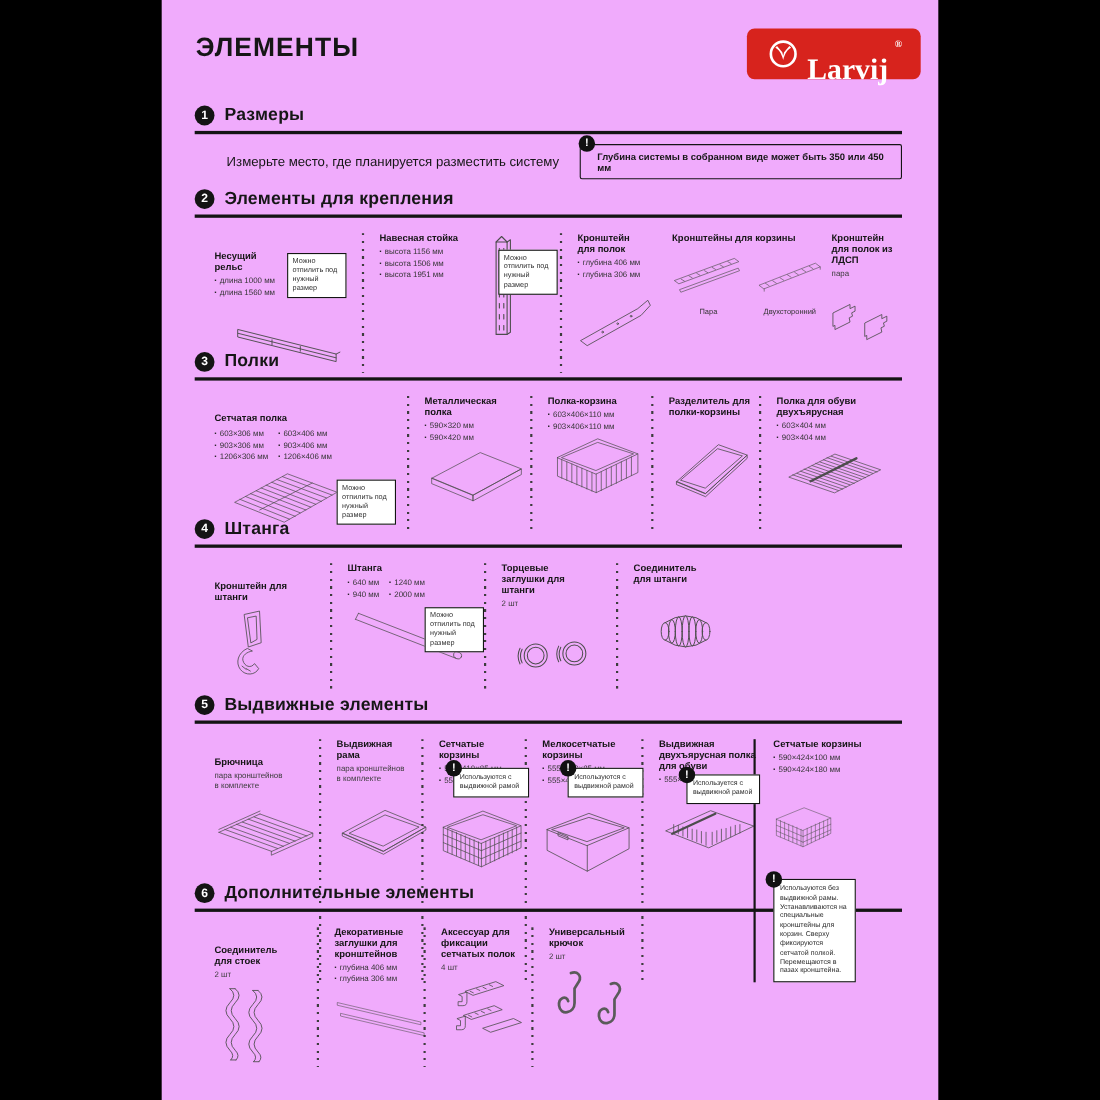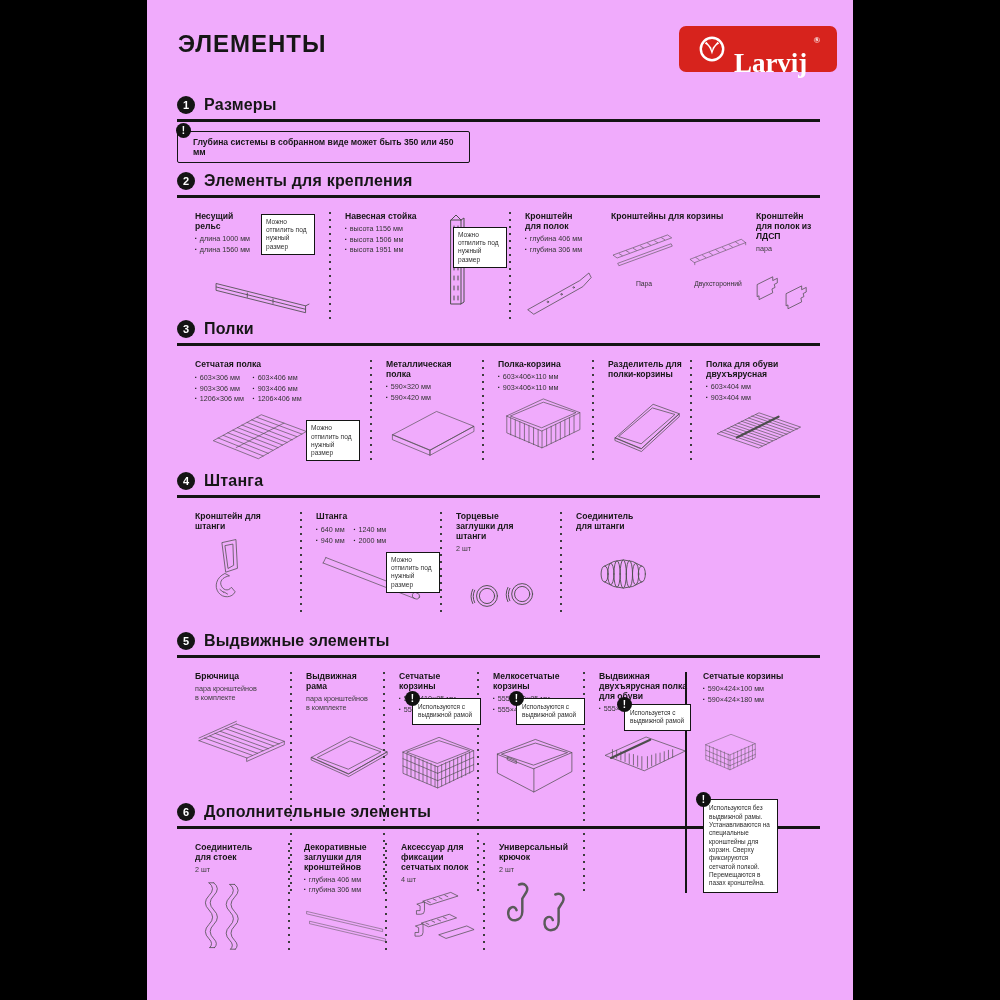--- a/index.html
+++ b/index.html
@@ -11,21 +11,21 @@
         display:flex;align-items:center;justify-content:center;gap:6px;}
   .logo-text{font-family:"Liberation Serif",serif;font-weight:bold;font-size:27px;color:#fff;line-height:1;margin-top:28px;}
   .logo-reg{color:#fff;font-size:9px;vertical-align:top;position:relative;top:-9px;font-family:"Liberation Serif",serif;font-weight:bold;}
   section{position:absolute;left:30px;width:643px;}
   .sec-head{display:flex;align-items:center;gap:9px;padding-bottom:5px;border-bottom:3px solid #141414;}
   .sec-num{width:18px;height:18px;border-radius:50%;background:#141414;color:#fff;font-size:11px;font-weight:bold;
            display:flex;align-items:center;justify-content:center;flex:0 0 18px;}
   .sec-title{font-size:16px;font-weight:bold;letter-spacing:.2px;}
   .row{display:flex;align-items:stretch;margin-top:14px;}
   .col{position:relative;box-sizing:border-box;padding-left:16px;padding-right:6px;}
-  .col.first{padding-left:18px;}
+  .col.first{padding-left:18px;margin-top:16px;}
   .ds::before{content:"";position:absolute;left:0;top:0;bottom:0;width:2px;
      background-image:repeating-linear-gradient(to bottom,#3c3c3c 0 2px,transparent 2px 7px);}
   .ss{border-left:2px solid #151515;}
   .iname{font-size:8.6px;font-weight:bold;line-height:1.15;margin-bottom:2px;}
   .sub{font-size:7.2px;color:#3c3c3c;line-height:1.25;}
   ul.specs{list-style:none;margin:1px 0 0 0;padding:0;}
   ul.specs li{font-size:7.2px;color:#333;line-height:1.5;white-space:nowrap;}
   ul.specs li::before{content:"▪";font-size:5px;margin-right:3px;vertical-align:1px;color:#222;}
   .specs2{display:flex;gap:9px;}
   .s1body{display:flex;align-items:center;justify-content:space-between;margin-top:9px;}
@@ -59,20 +59,21 @@
     <span class="logo-text">Larvij</span>
     <span class="logo-reg">®</span>
   </div>
 
   <section style="top:96px">
     <div class="sec-head">
       <span class="sec-num">1</span>
       <span class="sec-title">Размеры</span>
     </div>
     <div class="s1body">
+      <p class="intro">Измерьте место, где планируется разместить систему</p>
       <div class="wbar">
         <span class="excl">!</span>
         <span>Глубина системы в собранном виде может быть 350 или 450 мм</span>
       </div>
     </div>
   </section>
 
   <section style="top:172px">
     <div class="sec-head">
       <span class="sec-num">2</span>

